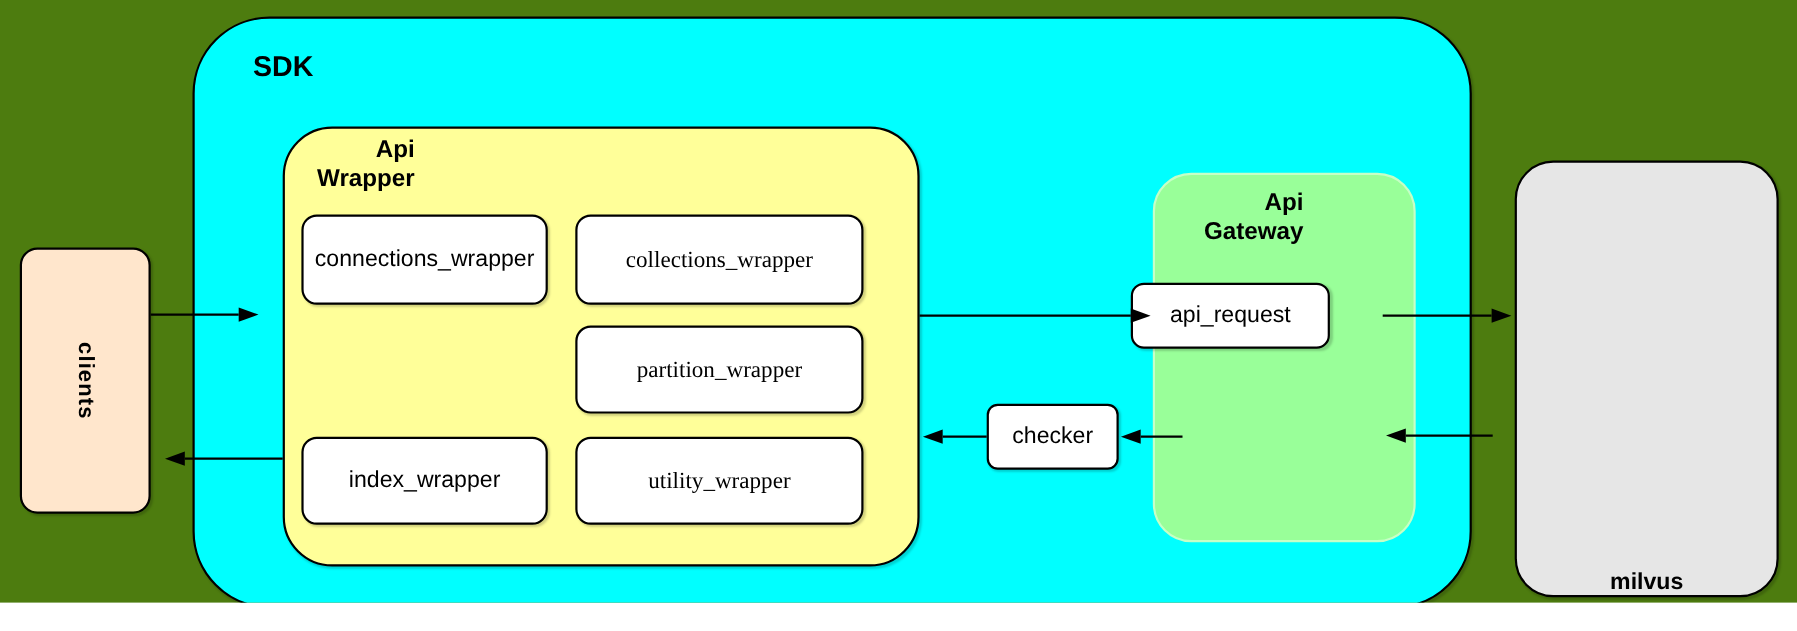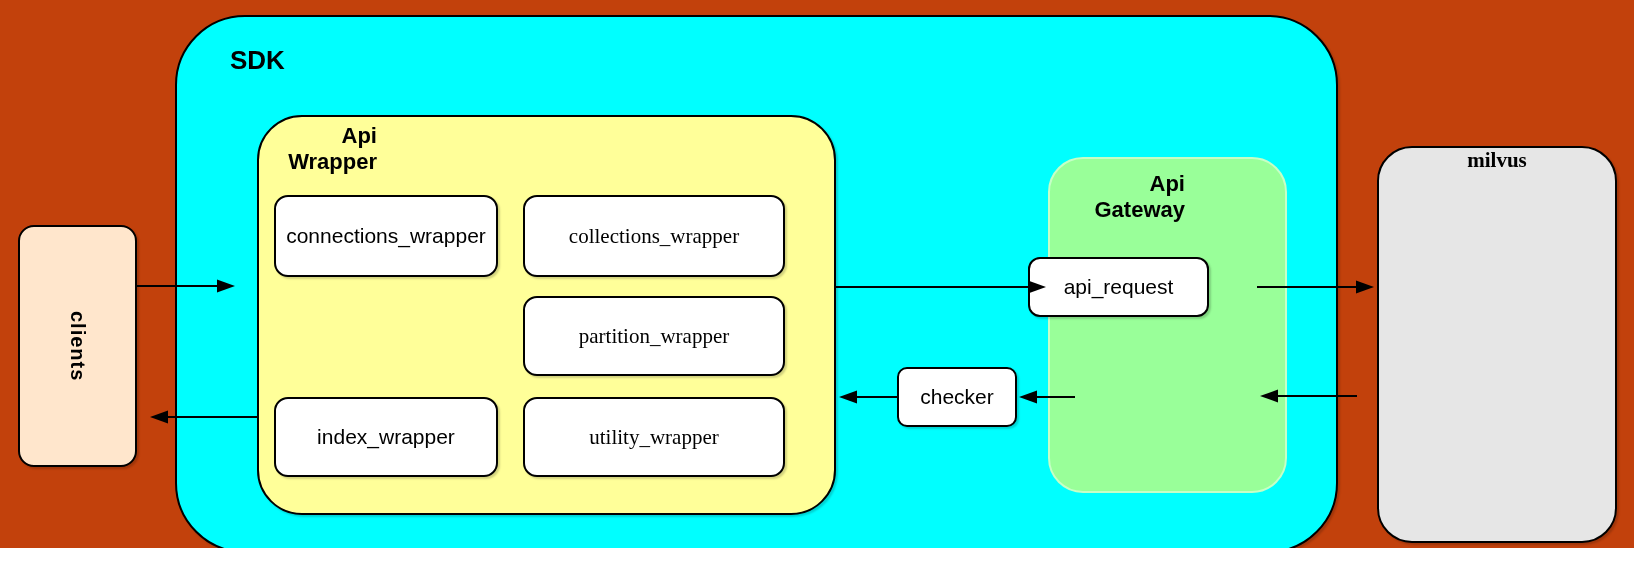--- a/index.html
+++ b/index.html
@@ -5,21 +5,21 @@
   html, body {
     margin: 0;
     padding: 0;
     background: #ffffff;
     font-family: "Liberation Sans", "DejaVu Sans", sans-serif;
   }
   .canvas {
     position: relative;
     width: 1634px;
     height: 548px;
-    background: #c2410c;
+    background: #4d7c0f;
     overflow: hidden;
   }
   .shape {
     position: absolute;
     box-sizing: border-box;
     border: 2px solid #000000;
     box-shadow: 2px 2px 2px rgba(0,0,0,0.18);
   }
   .node-label {
     color: #000000;
@@ -81,22 +81,22 @@
   }
   .clients .node-label {
     writing-mode: vertical-rl;
     font-size: 20px; font-weight: bold;
     letter-spacing: 1px;
   }
   .milvus {
     left: 1377px; top: 146px; width: 240px; height: 397px;
     background: #E6E6E6;
     border-radius: 35px;
-    display: flex; align-items: flex-start; justify-content: center;
-    font-size: 21px; font-weight: bold; font-family: Liberation Serif, serif;
+    display: flex; align-items: flex-end; justify-content: center;
+    font-size: 21px; font-weight: bold;
   }
   
   .arrow-layer {
     position: absolute; left: 0; top: 0;
     width: 1634px; height: 574px;
     pointer-events: none;
   }
 </style>
 </head>
 <body>

